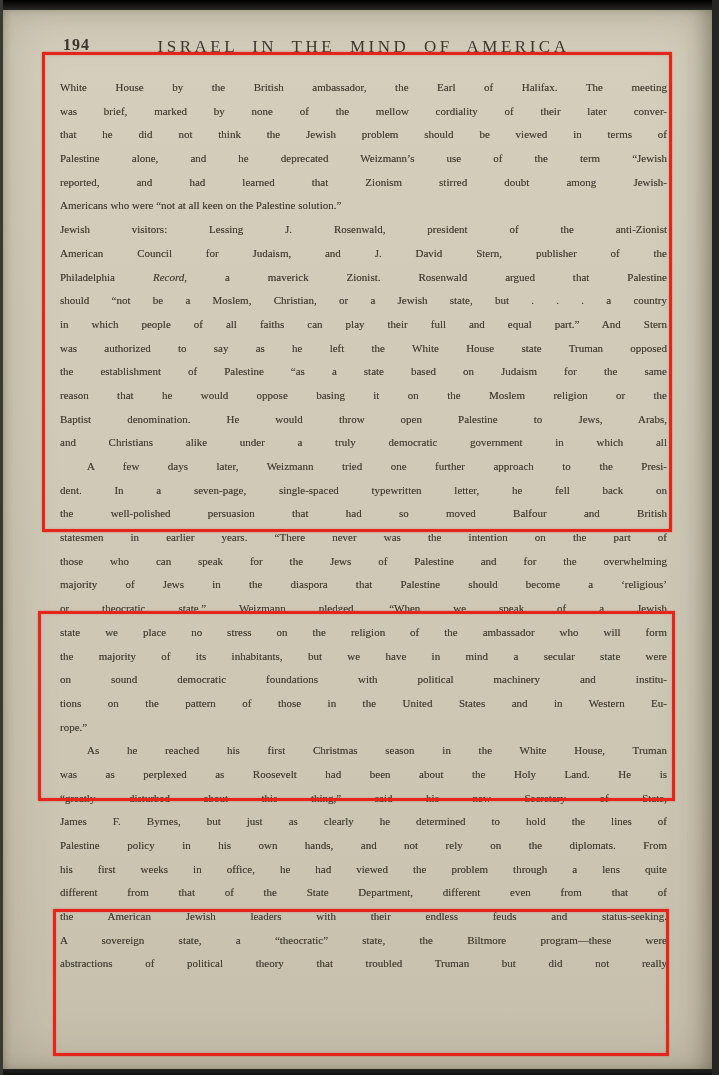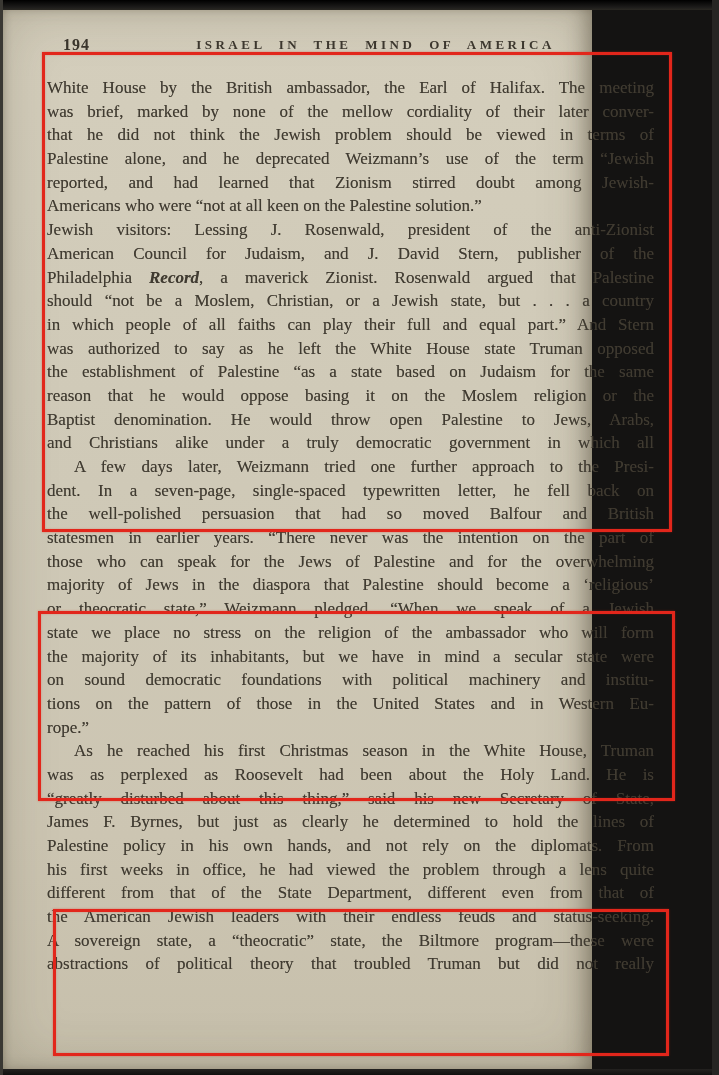--- a/index.html
+++ b/index.html
@@ -13,21 +13,21 @@
     height: 1075px;
     background: #141312;
     overflow: hidden;
     font-family: "Liberation Serif", serif;
   }
   
   .page {
     position: absolute;
     left: 3px;
     top: 10px;
-    width: 589px;
+    width: 709px;
     height: 1059px;
     background: linear-gradient(180deg, #d4cebc 0%, #cfc9b7 45%, #ccc5b2 78%, #c6bfab 100%);
     box-shadow:
       inset 0 0 55px rgba(70, 58, 35, 0.22),
       inset -14px 0 22px -10px rgba(55, 47, 30, 0.45),
       inset 4px 0 10px -4px rgba(55, 47, 30, 0.35);
   }
   
   .edge-top    { position: absolute; left: 0; top: 0; width: 719px; height: 10px; background: linear-gradient(180deg, #000 0%, #1c1b1a 70%, #2a2823 100%); }
   .edge-bottom { position: absolute; left: 0; top: 1069px; width: 719px; height: 6px; background: linear-gradient(0deg, #11100f 0%, #242220 100%); }
@@ -46,49 +46,49 @@
     position: absolute;
     left: 3px;
     top: 1px;
     font-size: 16px;
     letter-spacing: 1px;
     font-weight: bold;
     color: #3a352c;
   }
   .running-title {
     position: absolute;
-    left: 12px;
+    left: 0;
     top: 2px;
     width: 100%;
     text-align: center;
-    font-size: 13px;
-    font-weight: bold;
+    font-size: 17px;
+    font-weight: normal;
     letter-spacing: 3.5px;
     word-spacing: 7px;
     color: #3c372e;
   }
 
   .body-text {
     position: absolute;
-    left: 44px;
+    left: 57px;
     top: 66px;
     width: 607px;
-    font-size: 17px;
+    font-size: 11px;
     line-height: 23.7px;
     color: #403b31;
     text-shadow: 0 0 0.6px rgba(64, 59, 49, 0.55);
   }
   .line {
     height: 23.7px;
     text-align: justify;
     text-align-last: justify;
   }
   .line.short { text-align-last: left; }
   .line.indent { text-indent: 27px; }
-  .line em { font-style: italic; font-weight: bold; }
+  .line em { font-style: italic; }
 
   .hbox {
     position: absolute;
     border-style: solid;
     border-color: #e2261b;
     box-shadow: 0 0 2px rgba(226, 38, 27, 0.45), inset 0 0 2px rgba(226, 38, 27, 0.35);
     z-index: 5;
     pointer-events: none;
   }
 </style>

